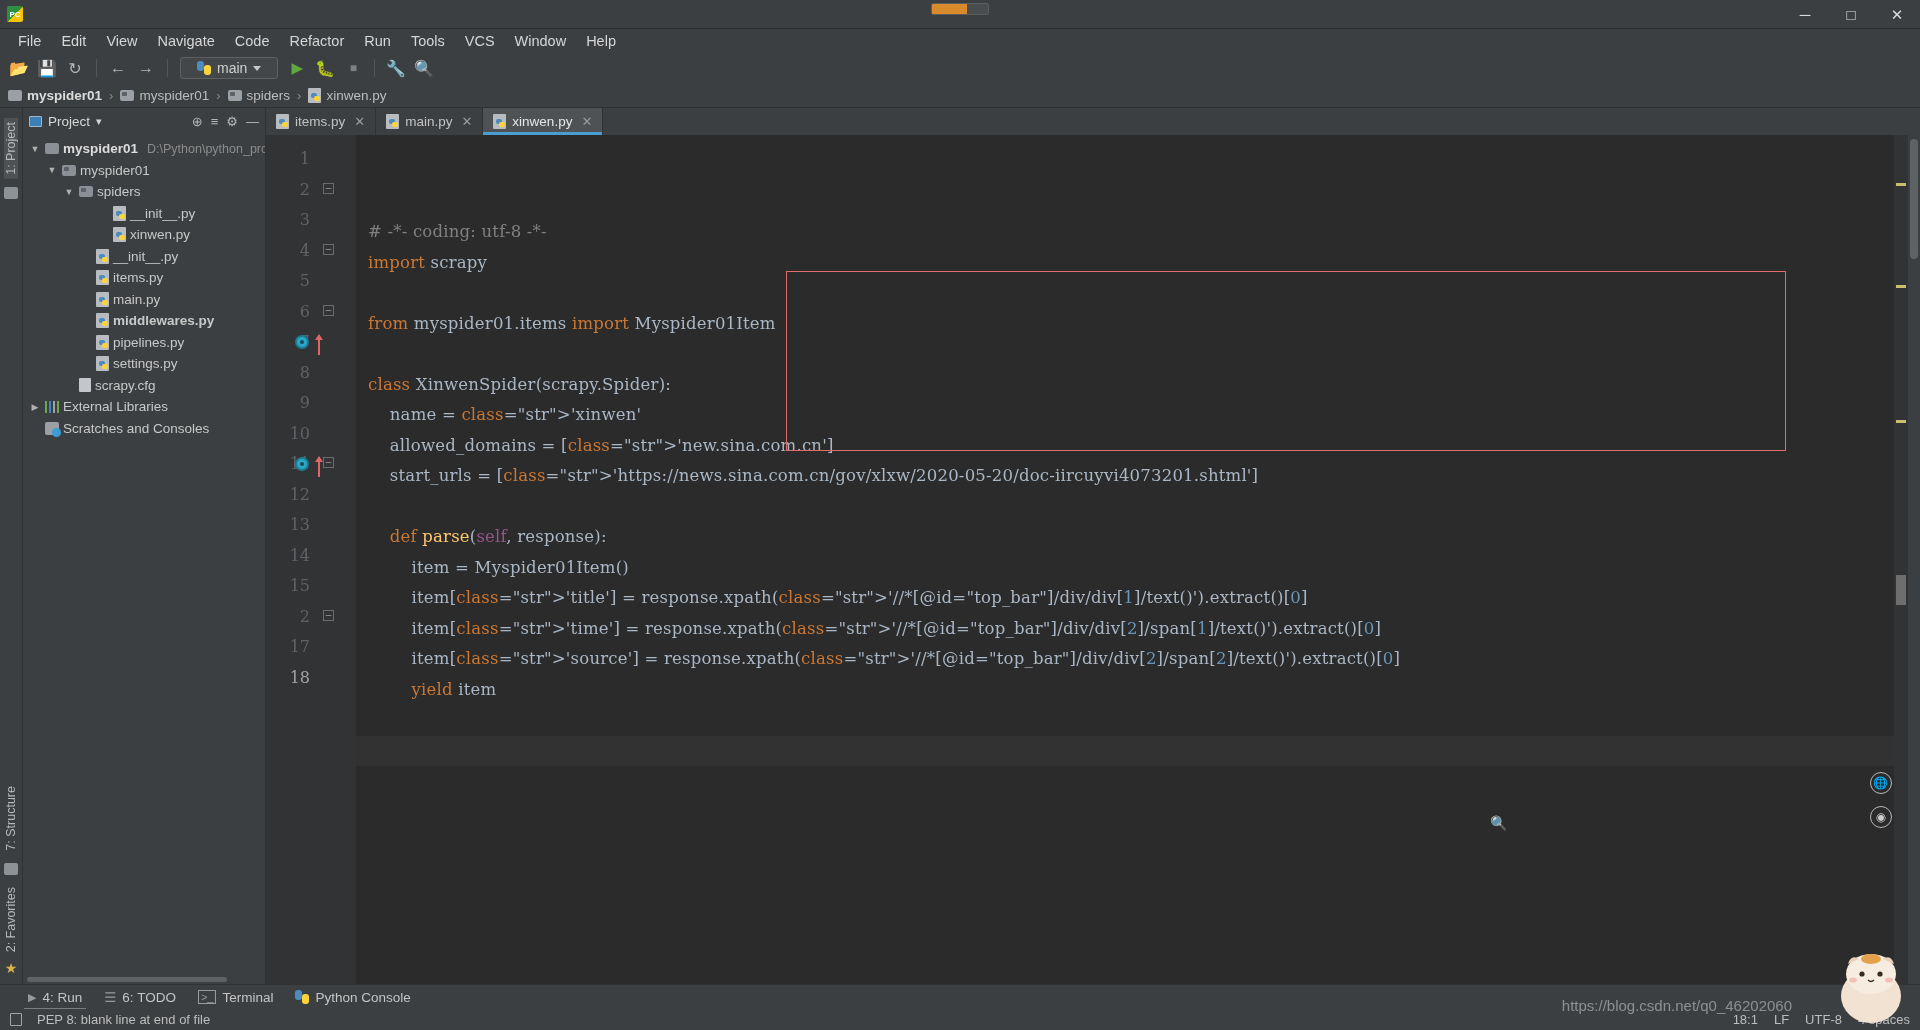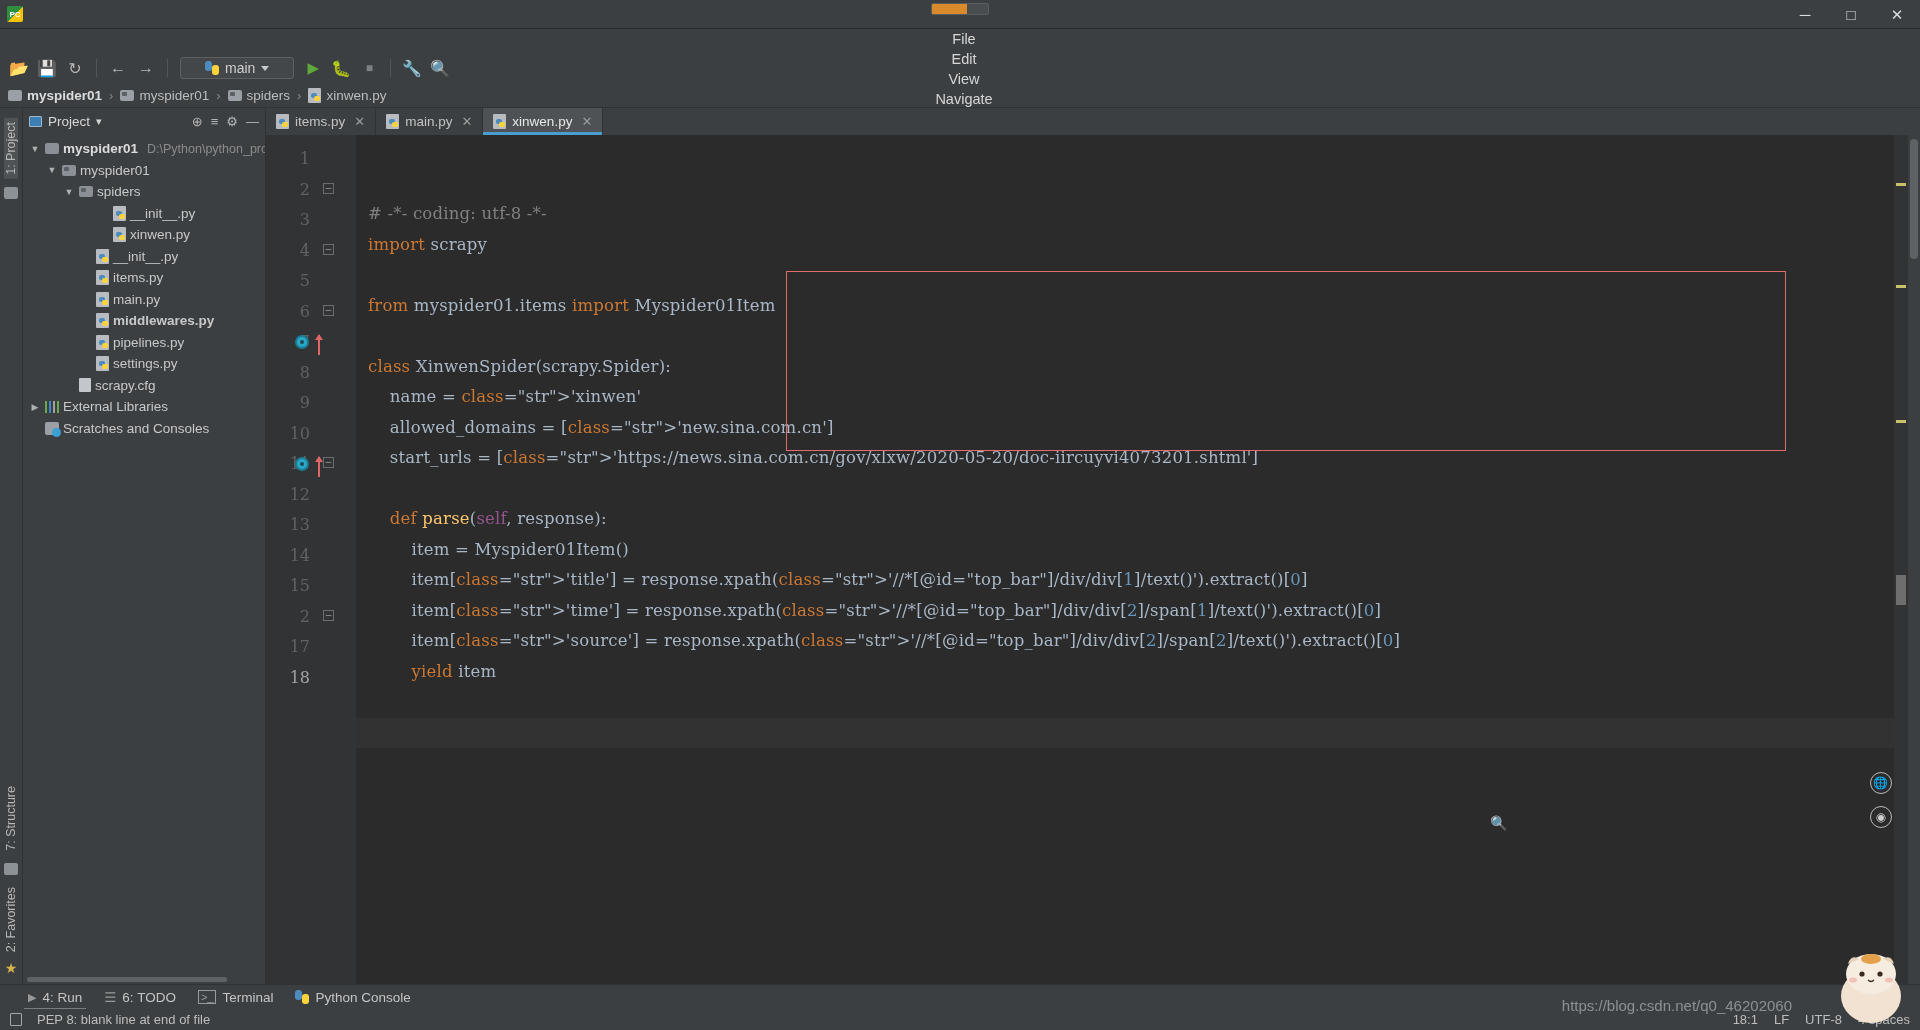--- a/index.html
+++ b/index.html
@@ -29,34 +29,34 @@
     width:58px; height:12px; background:#4a4d4f; border-radius:2px;
     border:1px solid #5a5d5f; overflow:hidden;
   }
   .win-progress i{ display:block; height:100%; width:62%; background:#d98a2b; }
   .win-buttons { position:absolute; right:0; top:0; height:29px; display:flex; }
   .win-btn {
     width:46px; height:29px; display:flex; align-items:center; justify-content:center;
     color:#dcdcdc; font-size:15px;
   }
   
-  .menubar { height:24px; background:#3c3f41; display:flex; align-items:center; padding-left:8px;flex-direction:column; }
+  .menubar { height:24px; background:#3c3f41; display:flex; align-items:center; padding-left:8px; }
   .menu-item { color:#d6d6d6; font-size:14.5px; padding:2px 10px; white-space:nowrap; }
   
   .toolbar {
     height:30px; background:#3c3f41; display:flex; align-items:center;
     padding-left:6px; gap:2px;
   }
   .tb-btn {
     width:26px; height:24px; display:flex; align-items:center; justify-content:center;
     color:#b4b4b4;
   }
   .tb-sep { width:1px; height:18px; background:#555; margin:0 6px; }
   .runconfig {
-    display:flex; align-items:center; gap:6px; height:22px; padding:0 24px;
+    display:flex; align-items:center; gap:6px; height:22px; padding:0 16px;
     border:1px solid #5e6060; border-radius:3px; background:#43474a; margin:0 4px;
   }
   .runconfig .label { color:#cfcfcf; font-size:14px; }
   .py-ico { width:14px; height:14px; position:relative; flex:none; }
   .py-ico:before, .py-ico:after{
     content:""; position:absolute; width:7px; height:10px; border-radius:3px;
   }
   .py-ico:before{ left:0; top:0; background:#4b8bbe; }
   .py-ico:after{ right:0; bottom:0; background:#ffd43b; }
   .caret { width:0;height:0;border-left:4px solid transparent;border-right:4px solid transparent;border-top:5px solid #c8c8c8; }
@@ -137,21 +137,21 @@
   .runmark {
     position:absolute; right:47px; top:8px; width:14px; height:14px; border-radius:50%;
     background:#2ca7c6; border:2px solid #1b7c94;
   }
   .runmark:after{content:"";position:absolute;left:3px;top:3px;width:4px;height:4px;border-radius:50%;background:#1b4b57;}
   .redarrow {
     position:absolute; right:36px; top:5px; width:2px; height:20px; background:#d66; 
   }
   .redarrow:before{content:"";position:absolute;left:-3px;top:-1px;border-left:4px solid transparent;border-right:4px solid transparent;border-bottom:6px solid #d66;}
   .code {
-    flex:1; position:relative; padding-top:7px; overflow:hidden;
+    flex:1; position:relative; padding-top:25px; overflow:hidden;
     font-family:"DejaVu Serif", serif; font-size:16.5px; letter-spacing:0.2px;
     white-space:pre; color:#a9b7c6;
   }
   .code .line { height:30.5px; line-height:30.5px; padding-left:12px; }
   .kw { color:#cc7832; }
   .fn { color:#ffc66d; }
   .num { color:#6897bb; }
   .cmt { color:#808080; }
   .self { color:#94558d; }
   .redbox {

